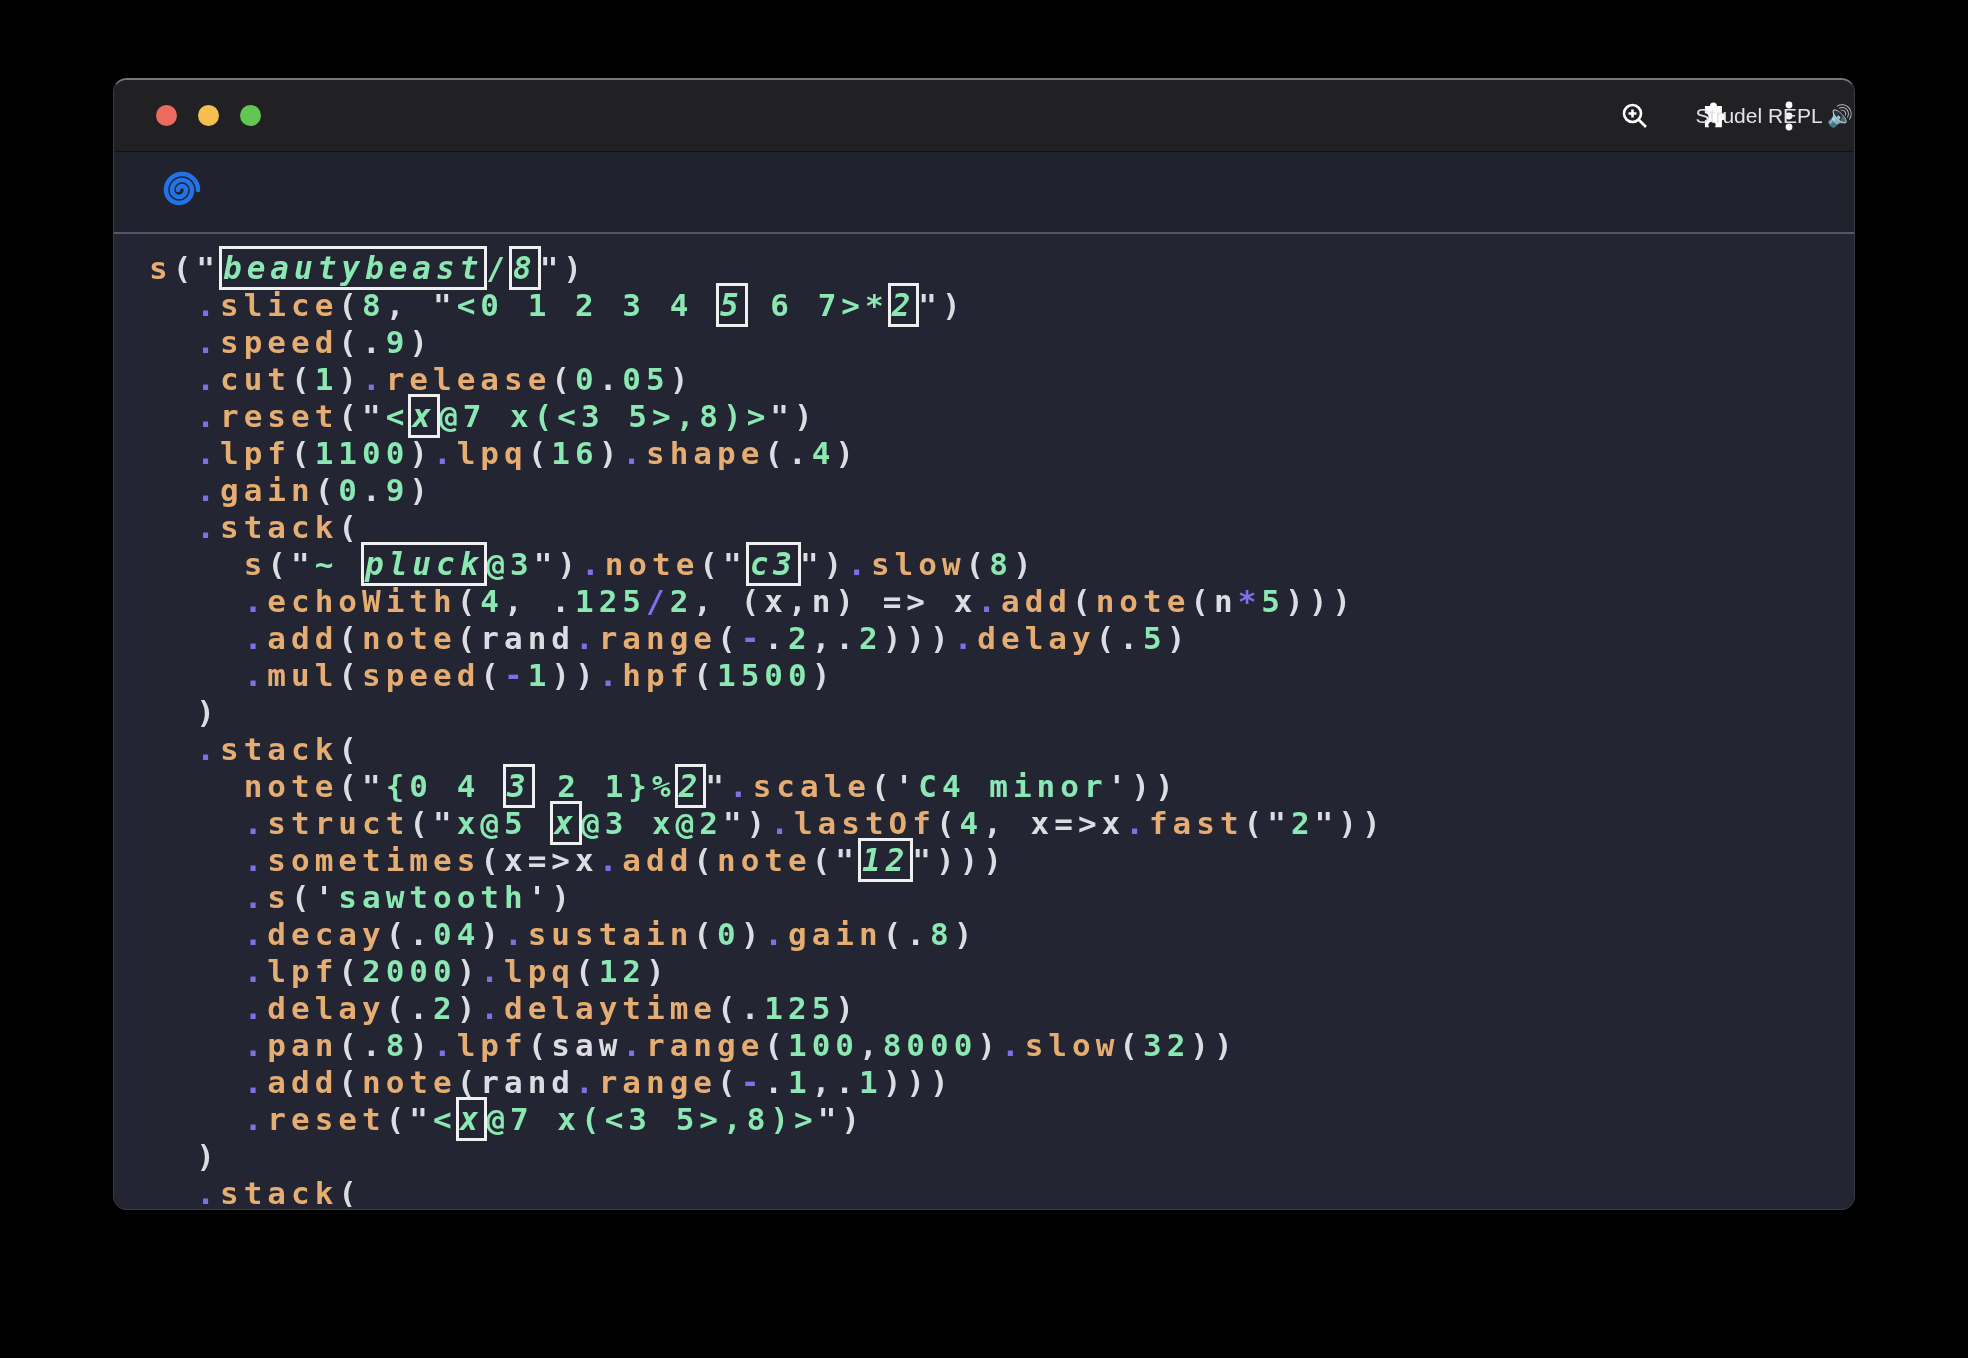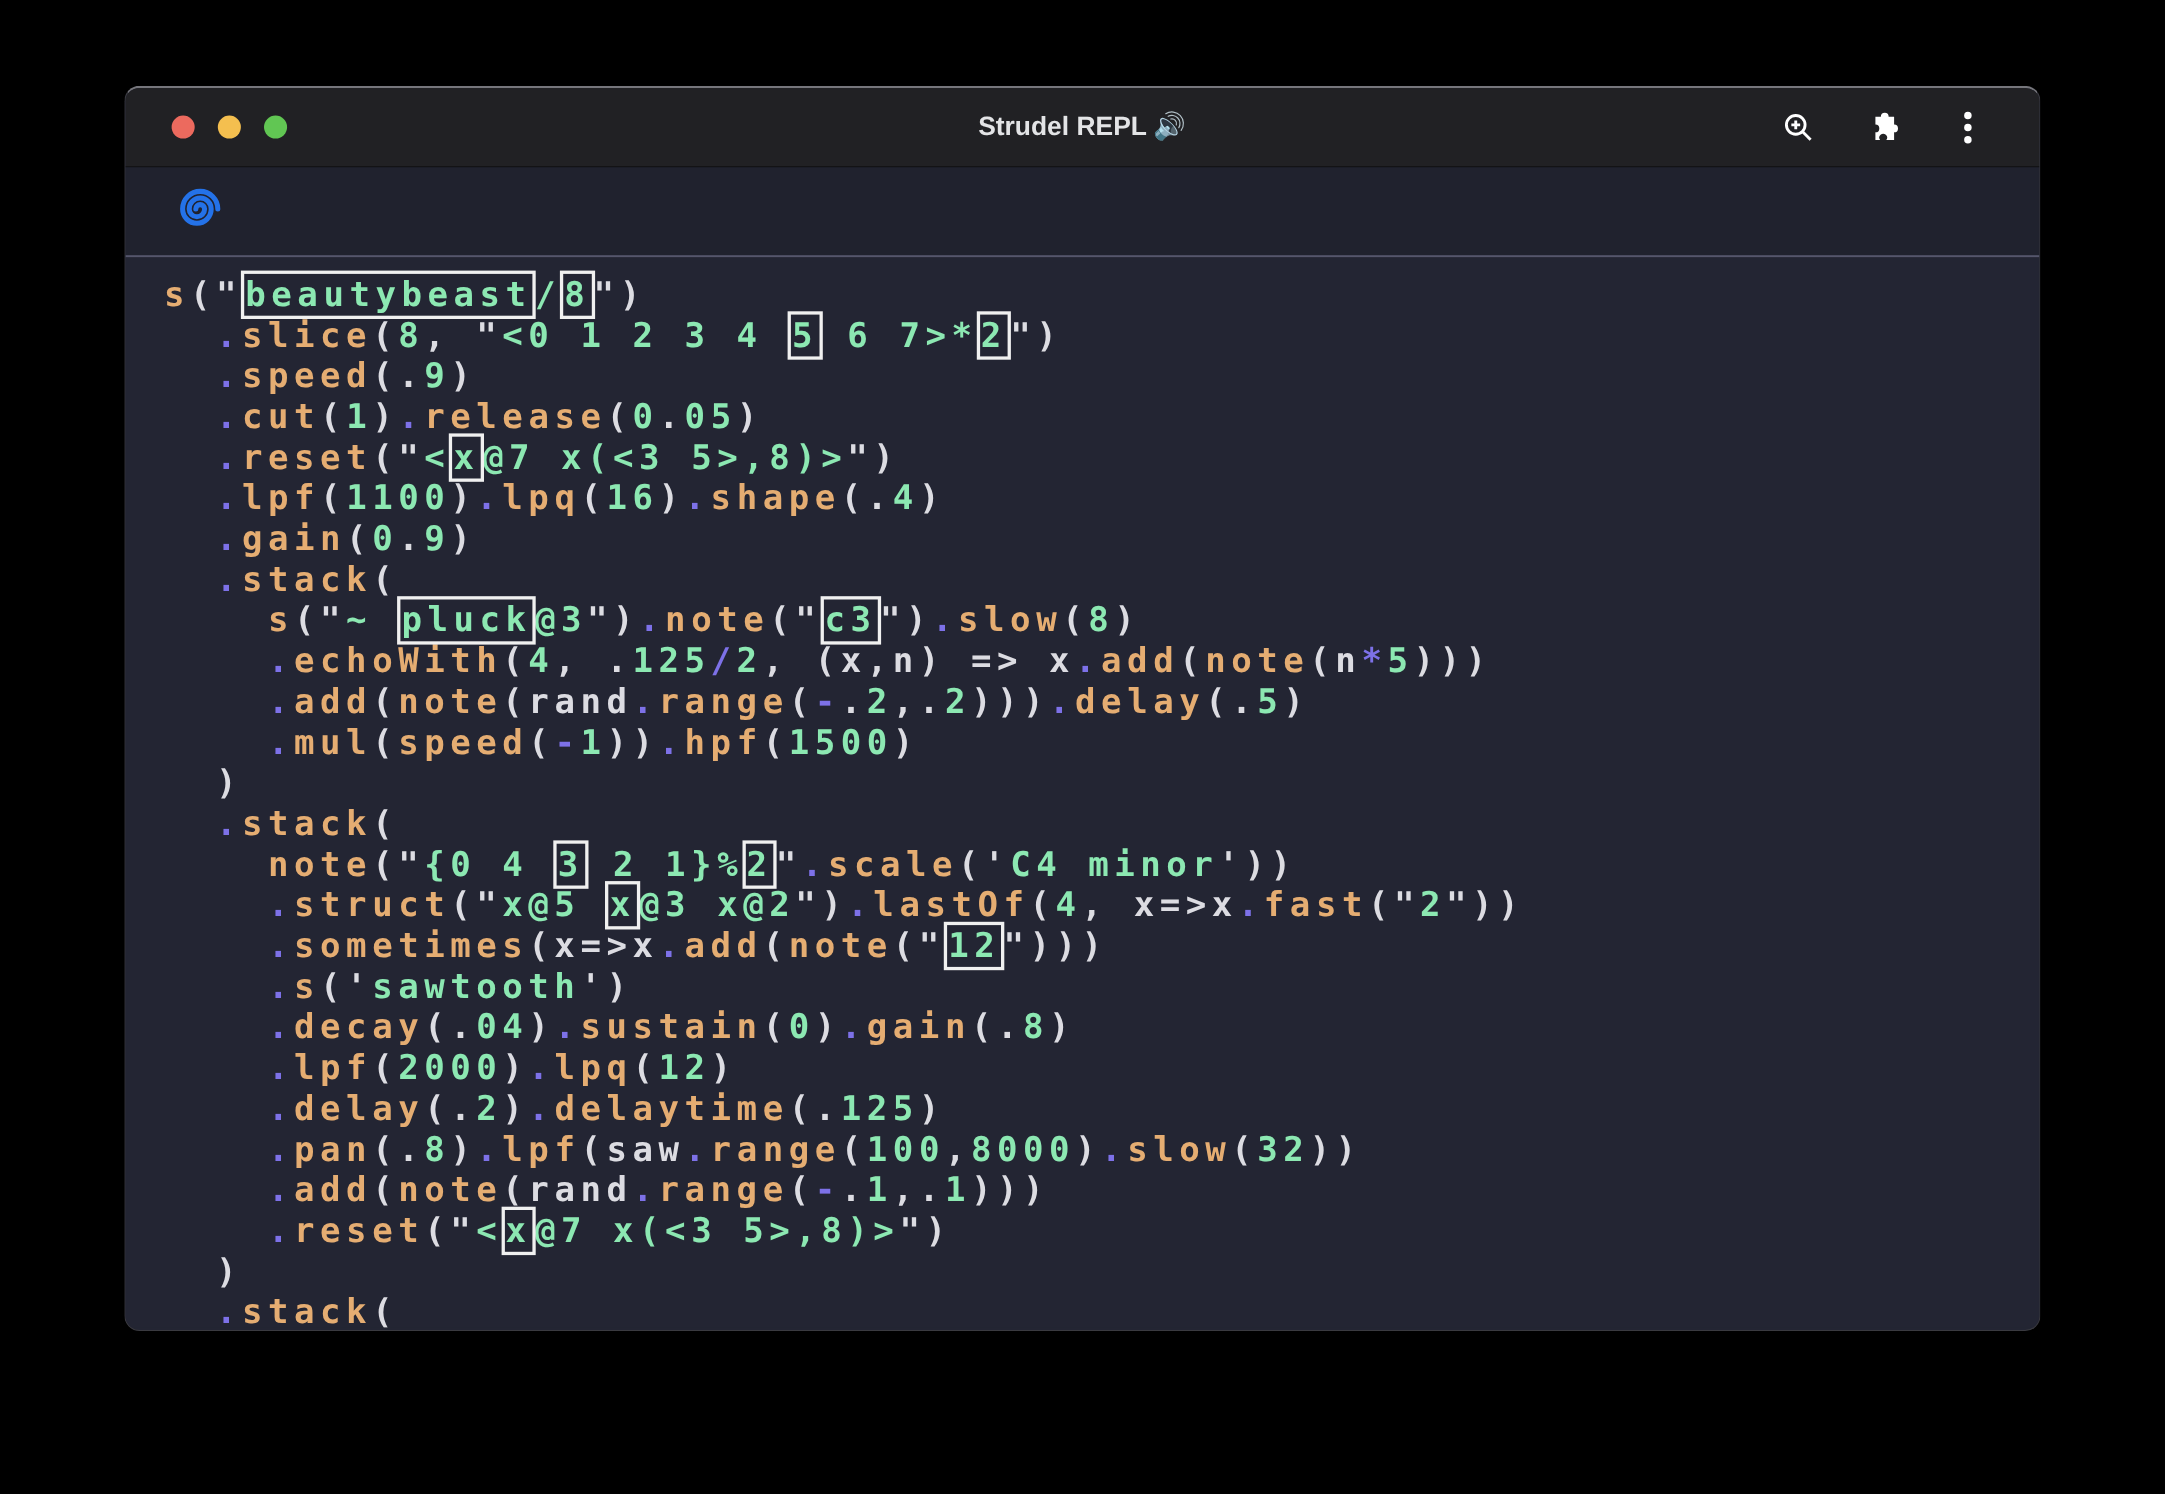--- a/index.html
+++ b/index.html
@@ -14,39 +14,39 @@
     background:var(--code-bg);border-radius:14px;overflow:hidden;
     border:1px solid #3a3a40;border-top:2px solid #76767c;}
   
   .titlebar{height:72px;background:var(--titlebar);display:flex;align-items:center;
     position:relative;border-bottom:1px solid #121214;}
   .lights{display:flex;gap:21px;margin-left:42px;}
   .light{width:21px;height:21px;border-radius:50%;display:block;cursor:default;}
   .light.red{background:#ec6a5e;}
   .light.yellow{background:#f4bf4f;}
   .light.green{background:#61c653;}
-  .win-title{position:absolute;left:0;right:0;text-align:center;color:var(--title-text);
-    font-size:24px;font-weight:700;pointer-events:none;}
+  .win-title{position:absolute;left:0;right:0;text-align:right;color:var(--title-text);
+    font-size:21px;font-weight:400;pointer-events:none;}
   .tb-actions{margin-left:auto;display:flex;align-items:center;gap:43px;margin-right:48px;}
   .tb-icon{width:34px;height:34px;display:flex;align-items:center;justify-content:center;}
   
   .logo-header{height:82px;background:var(--header);display:flex;align-items:center;
     border-bottom:2px solid var(--divider);}
   .logo{margin-left:44px;}
   
   .code{height:calc(100% - 156px);background:var(--code-bg);padding:16px 10px 0 35px;
     font-family:"DejaVu Sans Mono","Liberation Mono",monospace;font-weight:bold;
     font-size:31px;letter-spacing:5px;line-height:37px;white-space:pre;cursor:text;
     overflow:hidden;}
   .code-line{height:37px;}
   .tk-o{color:var(--orange);}
   .tk-g,.tk-gb{color:var(--green);}
   .tk-w{color:var(--white);}
   .tk-p{color:var(--purple);}
-  .tk-gb{outline:3px solid var(--box);outline-offset:1px;margin:16px 3px;}
+  .tk-gb{outline:3px solid var(--box);outline-offset:1px;margin:16px 3px;font-style:italic;}
 </style>
 </head>
 <body>
 
 <div class="window">
 
   <div class="titlebar">
     <div class="lights">
       <span class="light red"></span>
       <span class="light yellow"></span>

